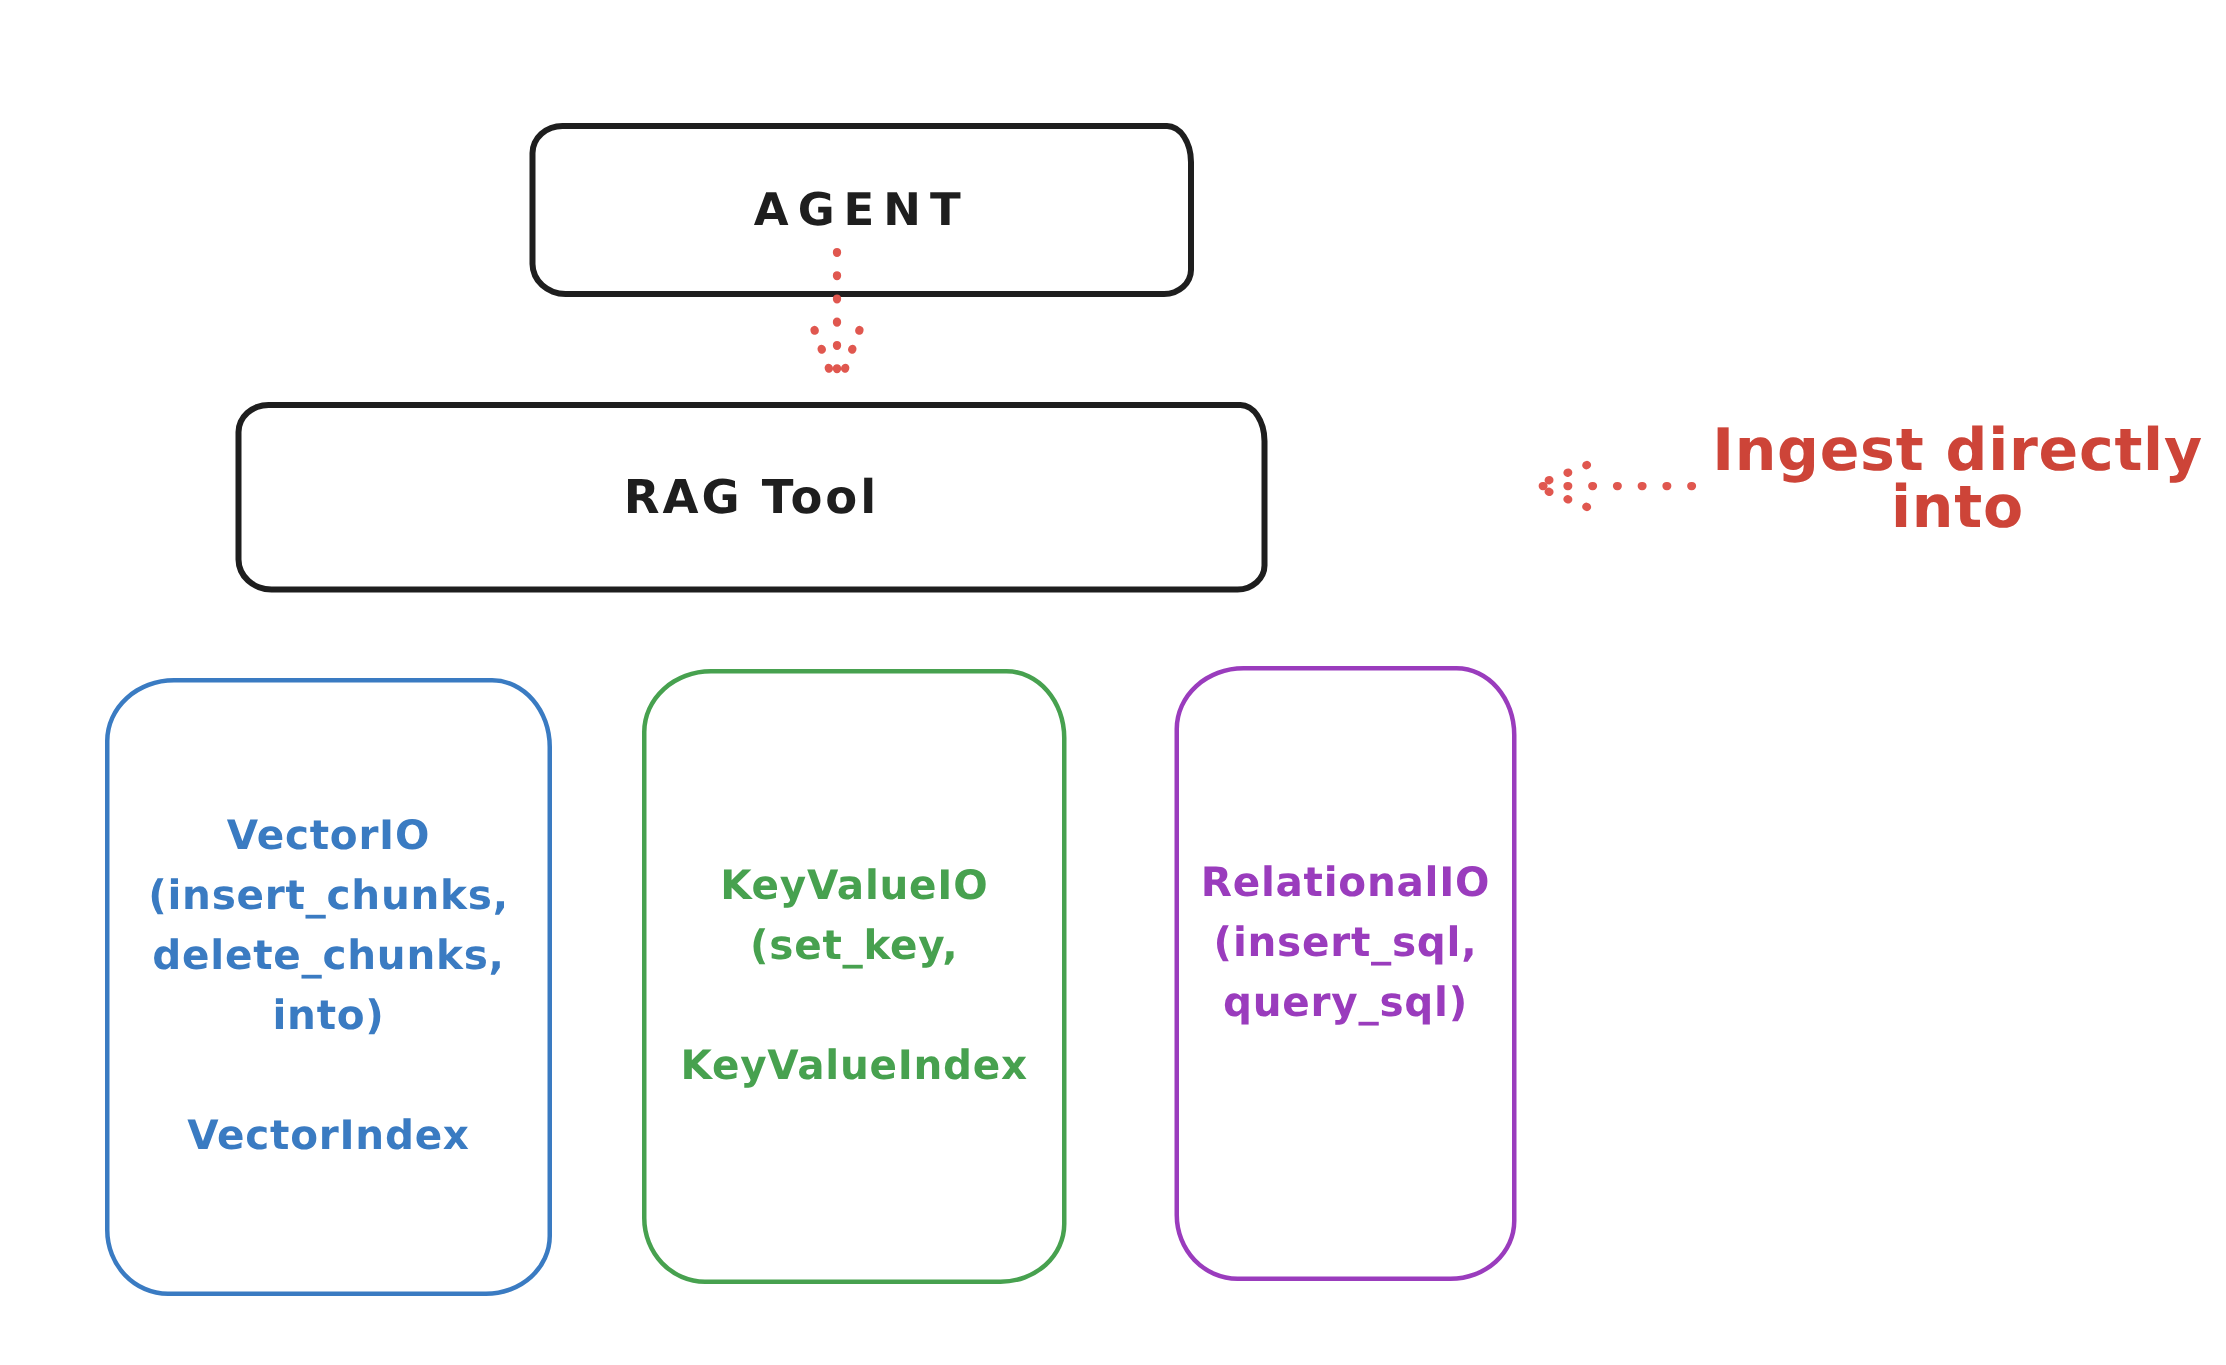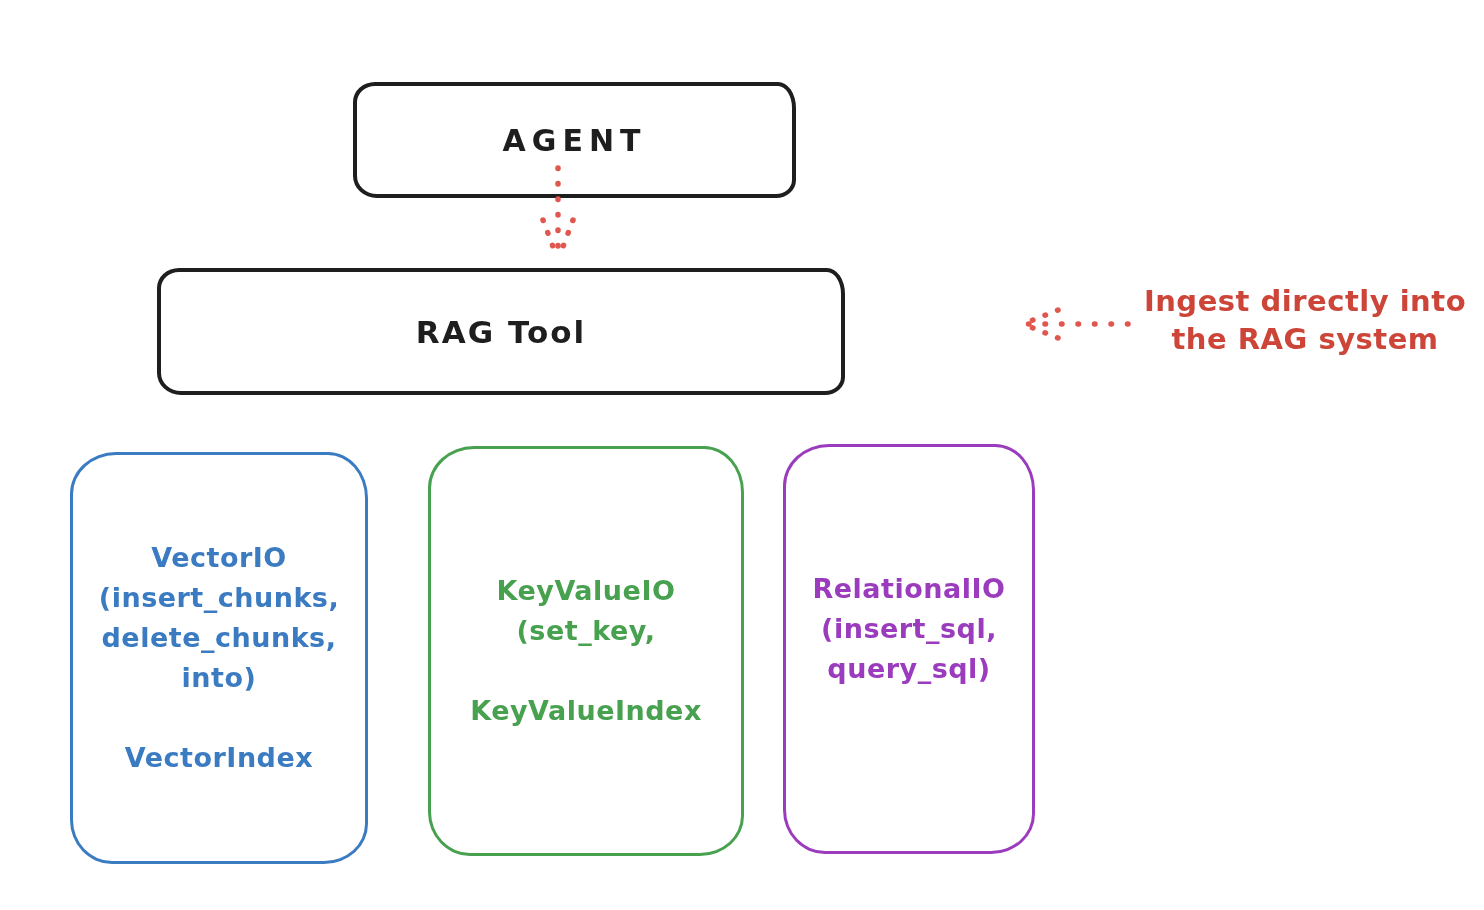--- a/index.html
+++ b/index.html
@@ -56,33 +56,33 @@
     border-width: 3.5px;
     border-style: solid;
     flex-direction: column;
     text-align: center;
     font-size: 27px;
     font-weight: 600;
     letter-spacing: 0.5px;
     line-height: 40px;
   }
   .box.io.blue   { left: 70px;  top: 452px; width: 298px; height: 412px; border-color: var(--blue);   color: var(--blue); }
-  .box.io.green  { left: 428px; top: 446px; width: 316px; height: 410px; border-color: var(--green);  color: var(--green); }
-  .box.io.purple { left: 783px; top: 444px; width: 252px; height: 410px; border-color: var(--purple); color: var(--purple); }
+  .box.io.green  { left: 428px; top: 446px; width: 283px; height: 410px; border-color: var(--green);  color: var(--green); }
+  .box.io.purple { left: 783px; top: 444px; width: 228px; height: 410px; border-color: var(--purple); color: var(--purple); }
   .io-spacer { height: 40px; }
   .arrow { position: absolute; }
   .arrow-down { left: 536px; top: 162px; }
   .arrow-left { left: 1016px; top: 302px; }
   .annotation {
     position: absolute;
     left: 1140px; top: 282px;
     width: 330px;
     text-align: center;
     color: var(--red-text);
-    font-size: 29px;
+    font-size: 39px;
     font-weight: 700;
     line-height: 38px;
     letter-spacing: 0.5px;
   }
 </style>
 </head>
 <body>
 
 <div class="canvas" style="--ink: #1e1e1e; --red-arrow: #e0574f; --red-text: #cd4438; --blue: #3a7bc2; --green: #47a14f; --purple: #9a3cbd;">
 
@@ -101,21 +101,20 @@
   </div>
 
   <svg class="arrow arrow-left" width="120" height="44" viewBox="0 0 120 44" fill="none">
     <line x1="112" y1="22" x2="10" y2="22" stroke="var(--red-arrow)" stroke-width="5.5" stroke-linecap="round" stroke-dasharray="0.5 16"></line>
     <line x1="42" y1="8" x2="12" y2="20" stroke="var(--red-arrow)" stroke-width="5.5" stroke-linecap="round" stroke-dasharray="0.5 13"></line>
     <line x1="42" y1="36" x2="12" y2="24" stroke="var(--red-arrow)" stroke-width="5.5" stroke-linecap="round" stroke-dasharray="0.5 13"></line>
   </svg>
 
   <div class="annotation">
     <div>Ingest directly into</div>
-    <div>the RAG system</div>
   </div>
 
   <div class="box io blue">
     <div>VectorIO</div>
     <div>(insert_chunks,</div>
     <div>delete_chunks,</div>
     <div>into)</div>
     <div class="io-spacer"></div>
     <div>VectorIndex</div>
   </div>

